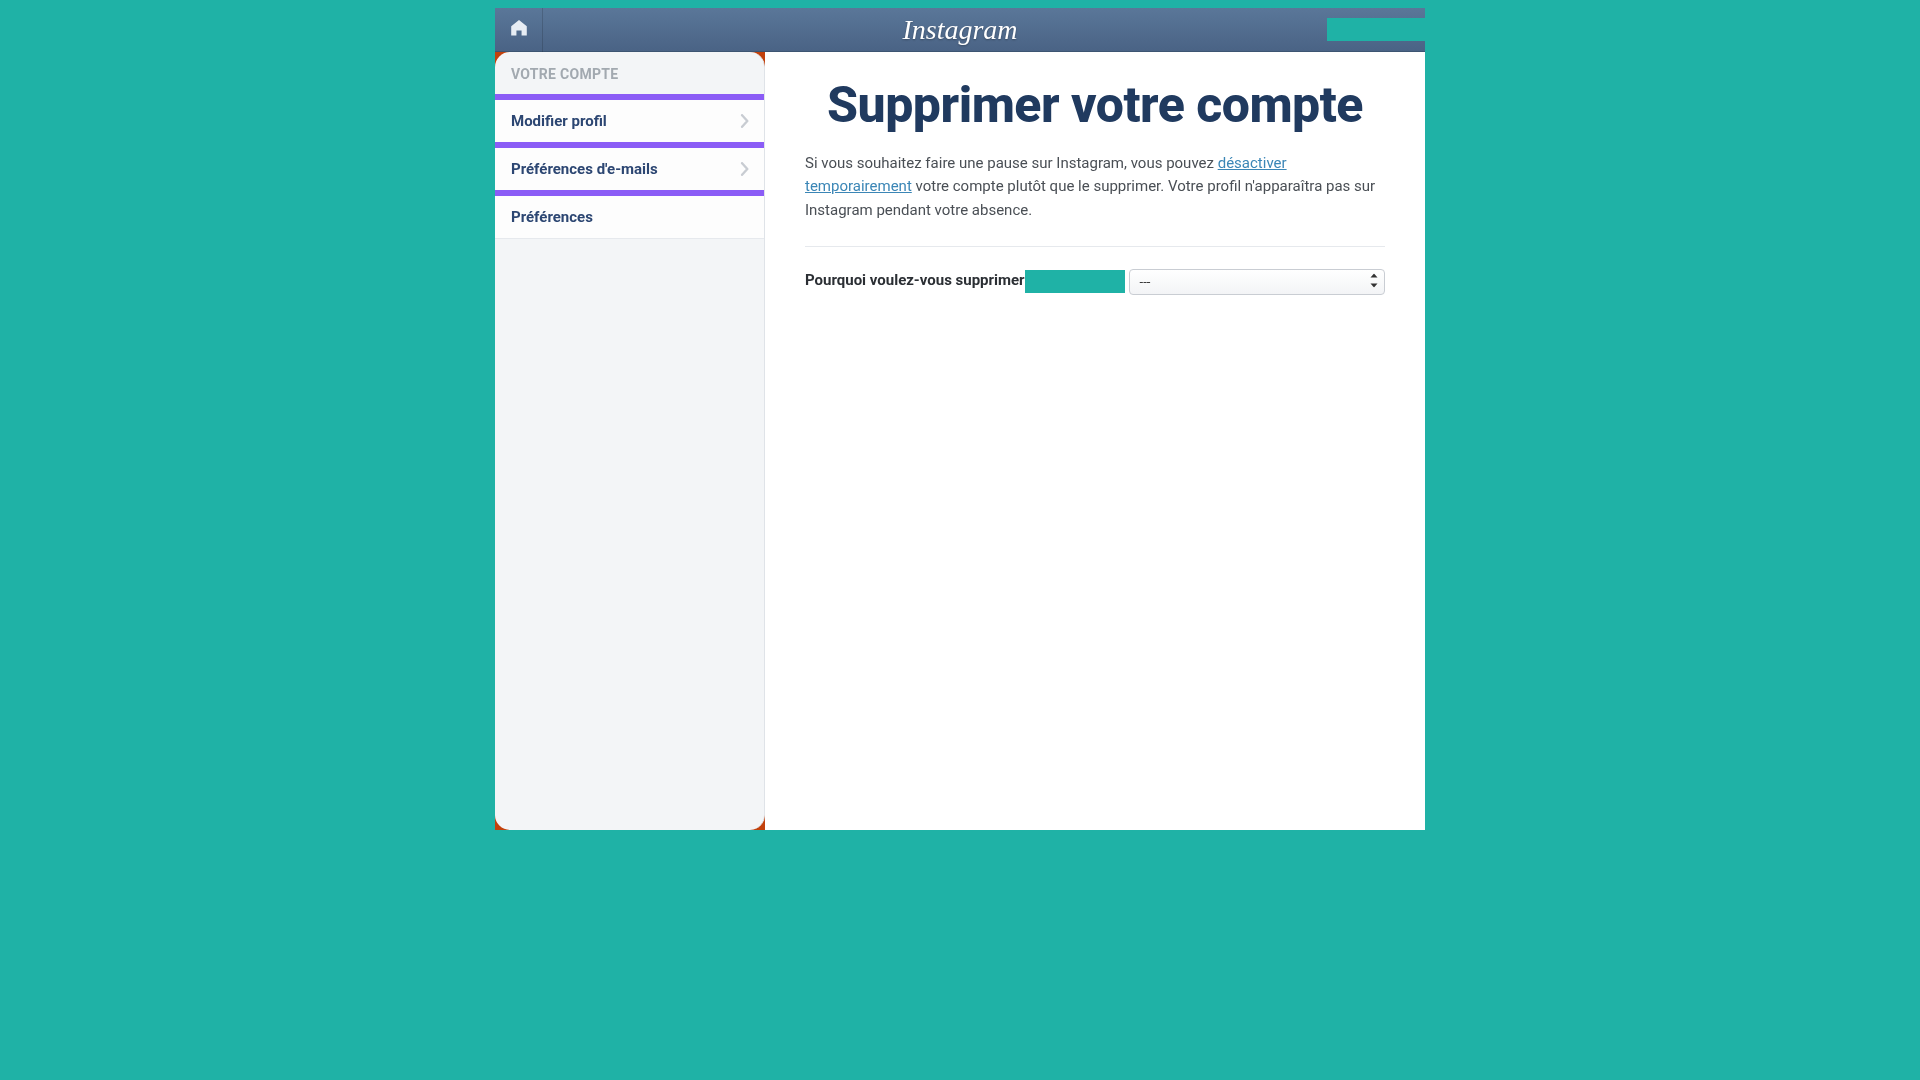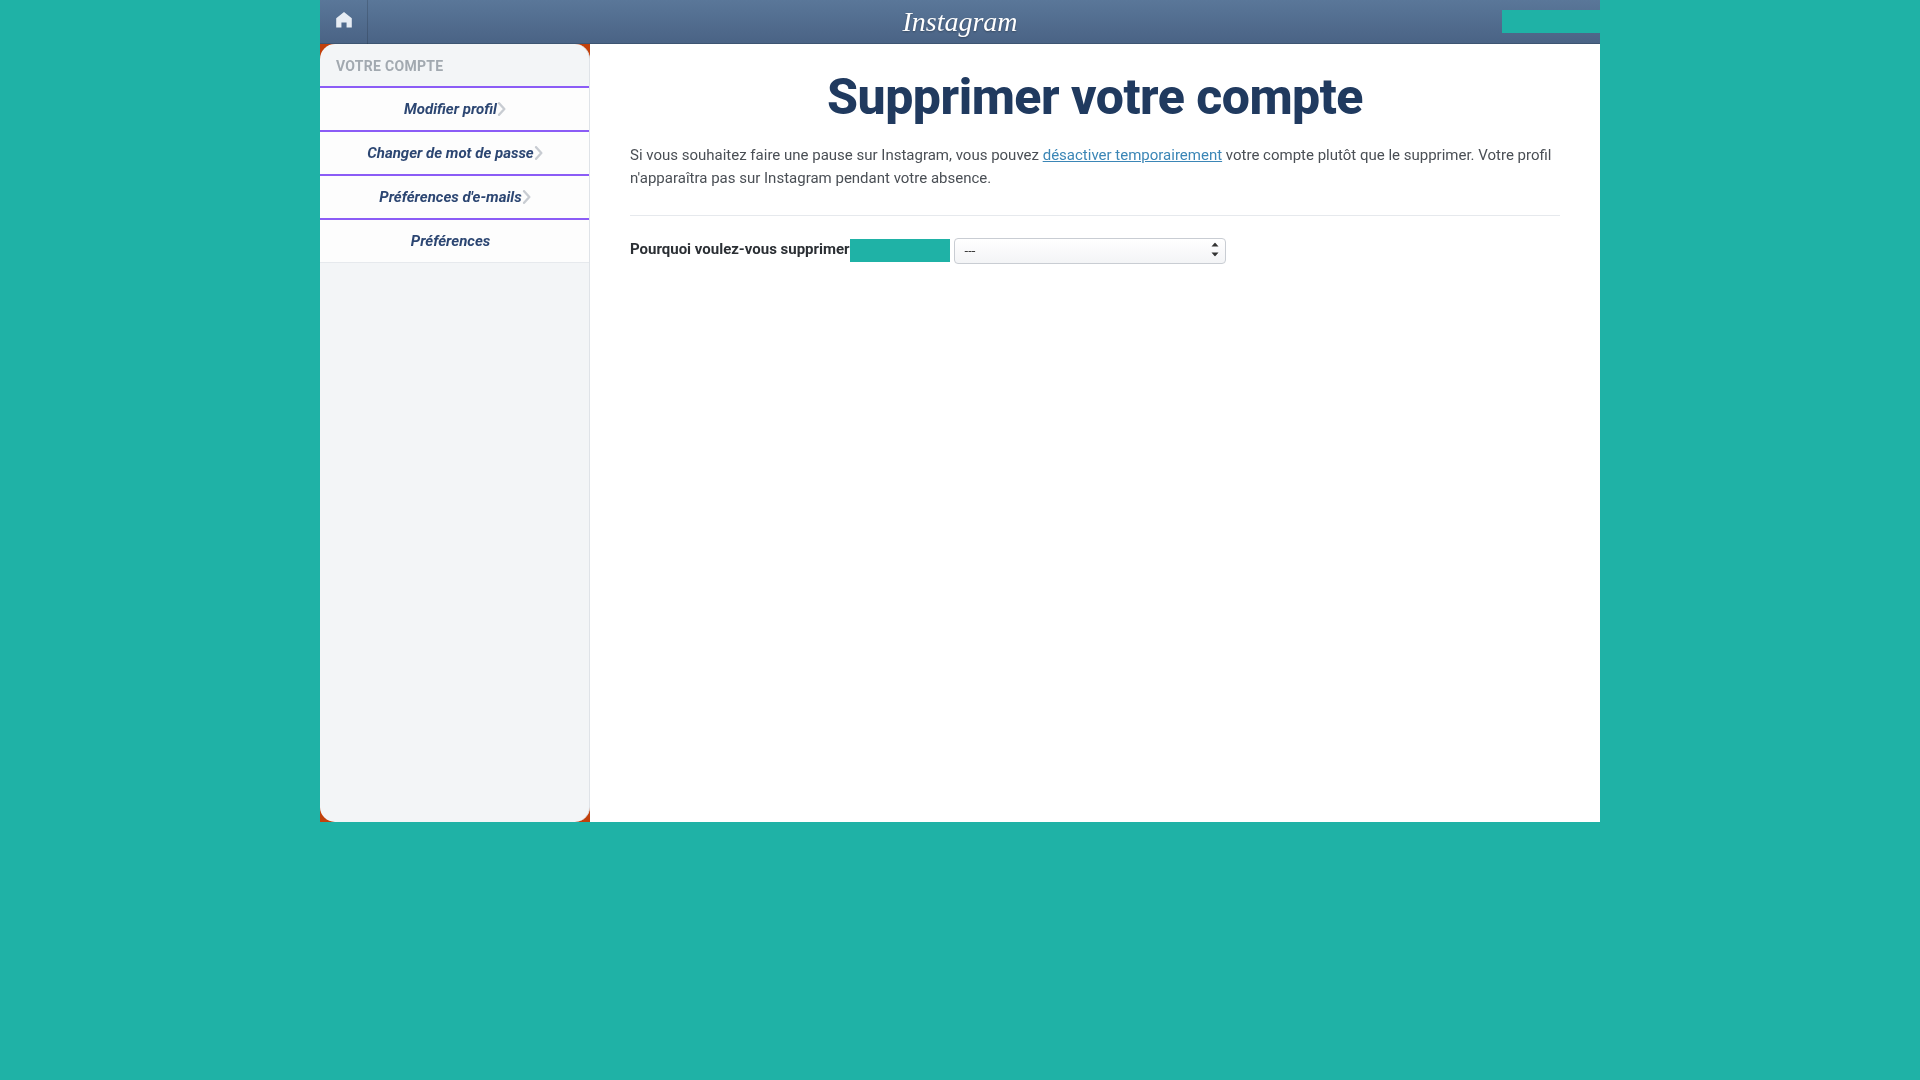--- a/index.html
+++ b/index.html
@@ -4,23 +4,23 @@
   <style>
     * { margin: 0; padding: 0; box-sizing: border-box; }
     body {
       font-family: -apple-system, BlinkMacSystemFont, "Segoe UI", Roboto, Helvetica, Arial, sans-serif;
       background: #1fb2a6;
       width: 1920px;
       height: 1080px;
       overflow: hidden;
     }
     .app-container {
-      width: 1280px;
+      width: 930px;
       height: 822px;
-      margin: 0 auto;
+      margin: 8px auto;
       background: #c2410c;
       position: relative;
     }
     .topbar {
       height: 44px;
       background: linear-gradient(#5a7799, #4a6385);
       display: flex;
       align-items: center;
       position: relative;
       border-bottom: 1px solid #3d5572;
@@ -72,28 +72,27 @@
     .sidebar-header {
       padding: 14px 16px 12px 16px;
       color: #a2a9b0;
       font-size: 14px;
       font-weight: 700;
       letter-spacing: 0.3px;
     }
     .sidebar-item {
       display: flex;
       align-items: center;
-      justify-content: center;
+      justify-content: space-between;
       padding: 12px 14px 12px 16px;
       background: #fdfdfd;
-      border-top: 2px solid #8b5cf6;
+      border-top: 6px solid #8b5cf6;
       border-bottom: 1px solid #e6e9ed;
       margin-bottom: -1px;
       cursor: pointer;
-      font-style: italic;
     }
     .sidebar-item .label {
       color: #2c4672;
       font-size: 15px;
       font-weight: 700;
     }
     .sidebar-item .chevron svg { display: block; }
     .sidebar-item.no-chevron .chevron { visibility: hidden; }
     .main {
       flex: 1;
@@ -187,28 +186,20 @@
 
       <div class="sidebar-item">
         <span class="label">Modifier profil</span>
         <span class="chevron">
           <svg width="10" height="14" viewBox="0 0 8 12" fill="none">
               <path d="M1.5 1 6 6l-4.5 5" stroke="#c8ccd2" stroke-width="2" stroke-linecap="round" stroke-linejoin="round"></path>
             </svg>
         </span>
       </div>
 
-      <div class="sidebar-item">
-        <span class="label">Changer de mot de passe</span>
-        <span class="chevron">
-          <svg width="10" height="14" viewBox="0 0 8 12" fill="none">
-              <path d="M1.5 1 6 6l-4.5 5" stroke="#c8ccd2" stroke-width="2" stroke-linecap="round" stroke-linejoin="round"></path>
-            </svg>
-        </span>
-      </div>
 
 
       <div class="sidebar-item">
         <span class="label">Préférences d'e-mails</span>
         <span class="chevron">
           <svg width="10" height="14" viewBox="0 0 8 12" fill="none">
               <path d="M1.5 1 6 6l-4.5 5" stroke="#c8ccd2" stroke-width="2" stroke-linecap="round" stroke-linejoin="round"></path>
             </svg>
         </span>
       </div>

